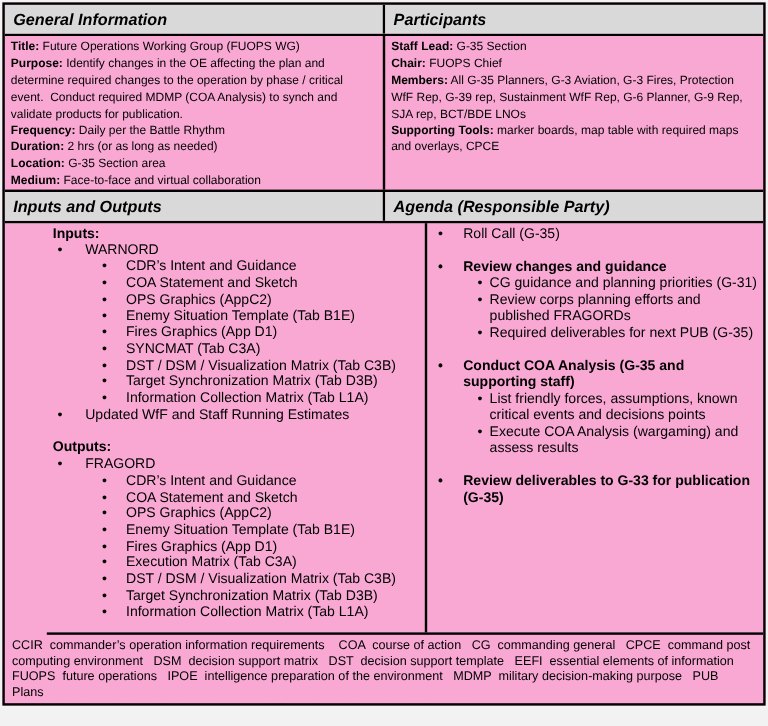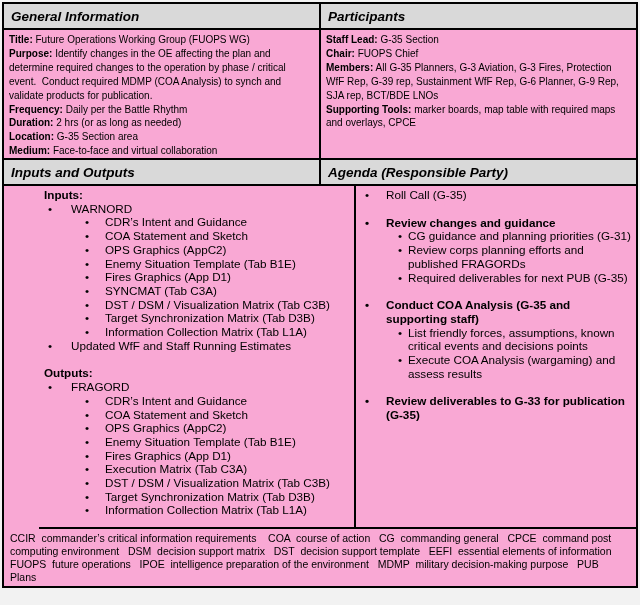--- a/index.html
+++ b/index.html
@@ -162,19 +162,19 @@
         <li class="l2">Required deliverables for next PUB (G-35)</li>
         <li class="l1 gap">Conduct COA Analysis (G-35 and supporting staff)</li>
         <li class="l2">List friendly forces, assumptions, known critical events and decisions points</li>
         <li class="l2">Execute COA Analysis (wargaming) and assess results</li>
         <li class="l1 gap">Review deliverables to G-33 for publication (G-35)</li>
       </ul>
     </div>
   </div>
 
   <div class="footer">
-    <div class="legend-line">CCIR  commander’s critical information requirements    COA  course of action   CG  commanding general   CPCE  command post</div>
+    <div class="legend-line">CCIR  commander’s operation information requirements    COA  course of action   CG  commanding general   CPCE  command post</div>
     <div class="legend-line">computing environment   DSM  decision support matrix   DST  decision support template   EEFI  essential elements of information</div>
     <div class="legend-line">FUOPS  future operations   IPOE  intelligence preparation of the environment   MDMP  military decision-making purpose   PUB  Plans</div>
     <div class="legend-line">Update Brief        SJA  staff judge advocate   WfF  warfighting function   WG  working group</div>
   </div>
 
 </div>
 
 </body></html>

